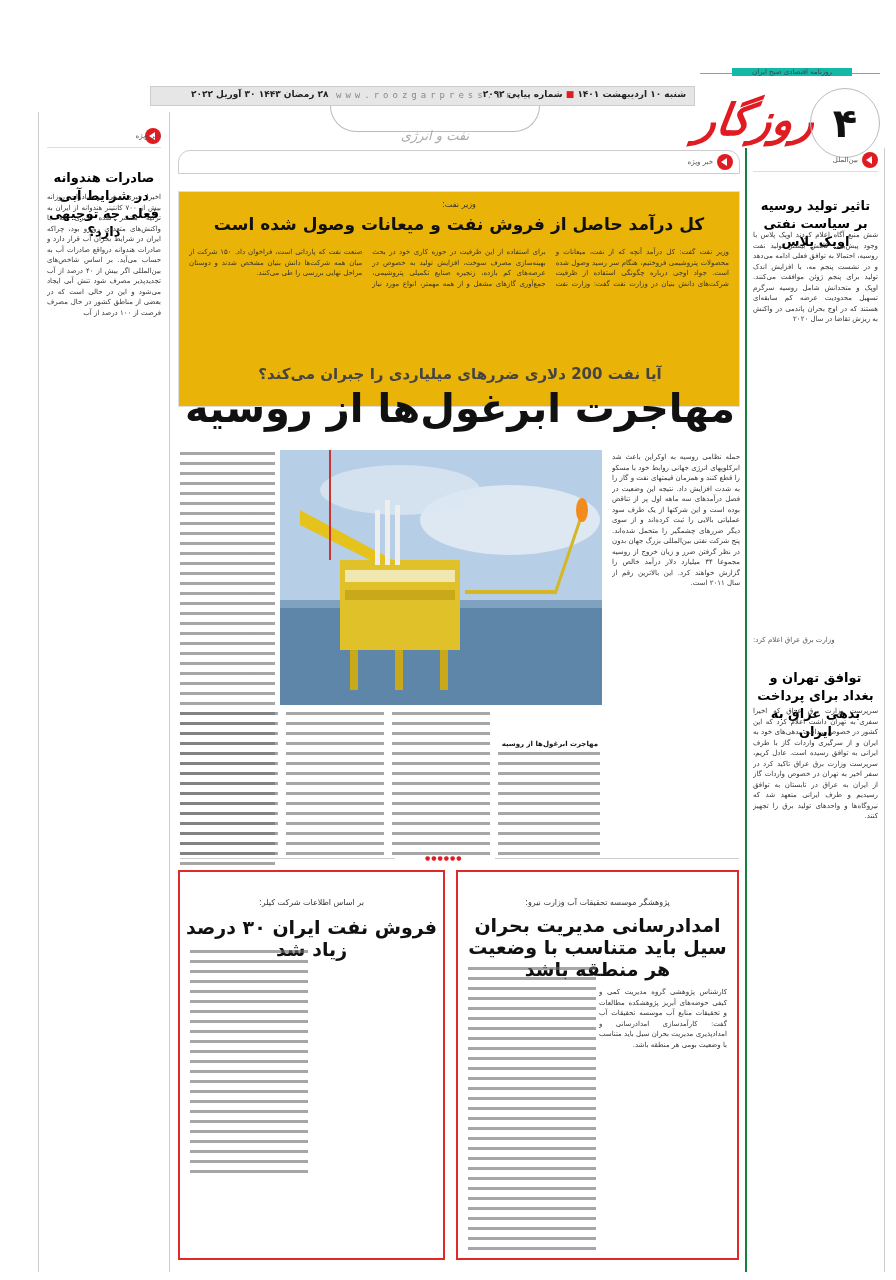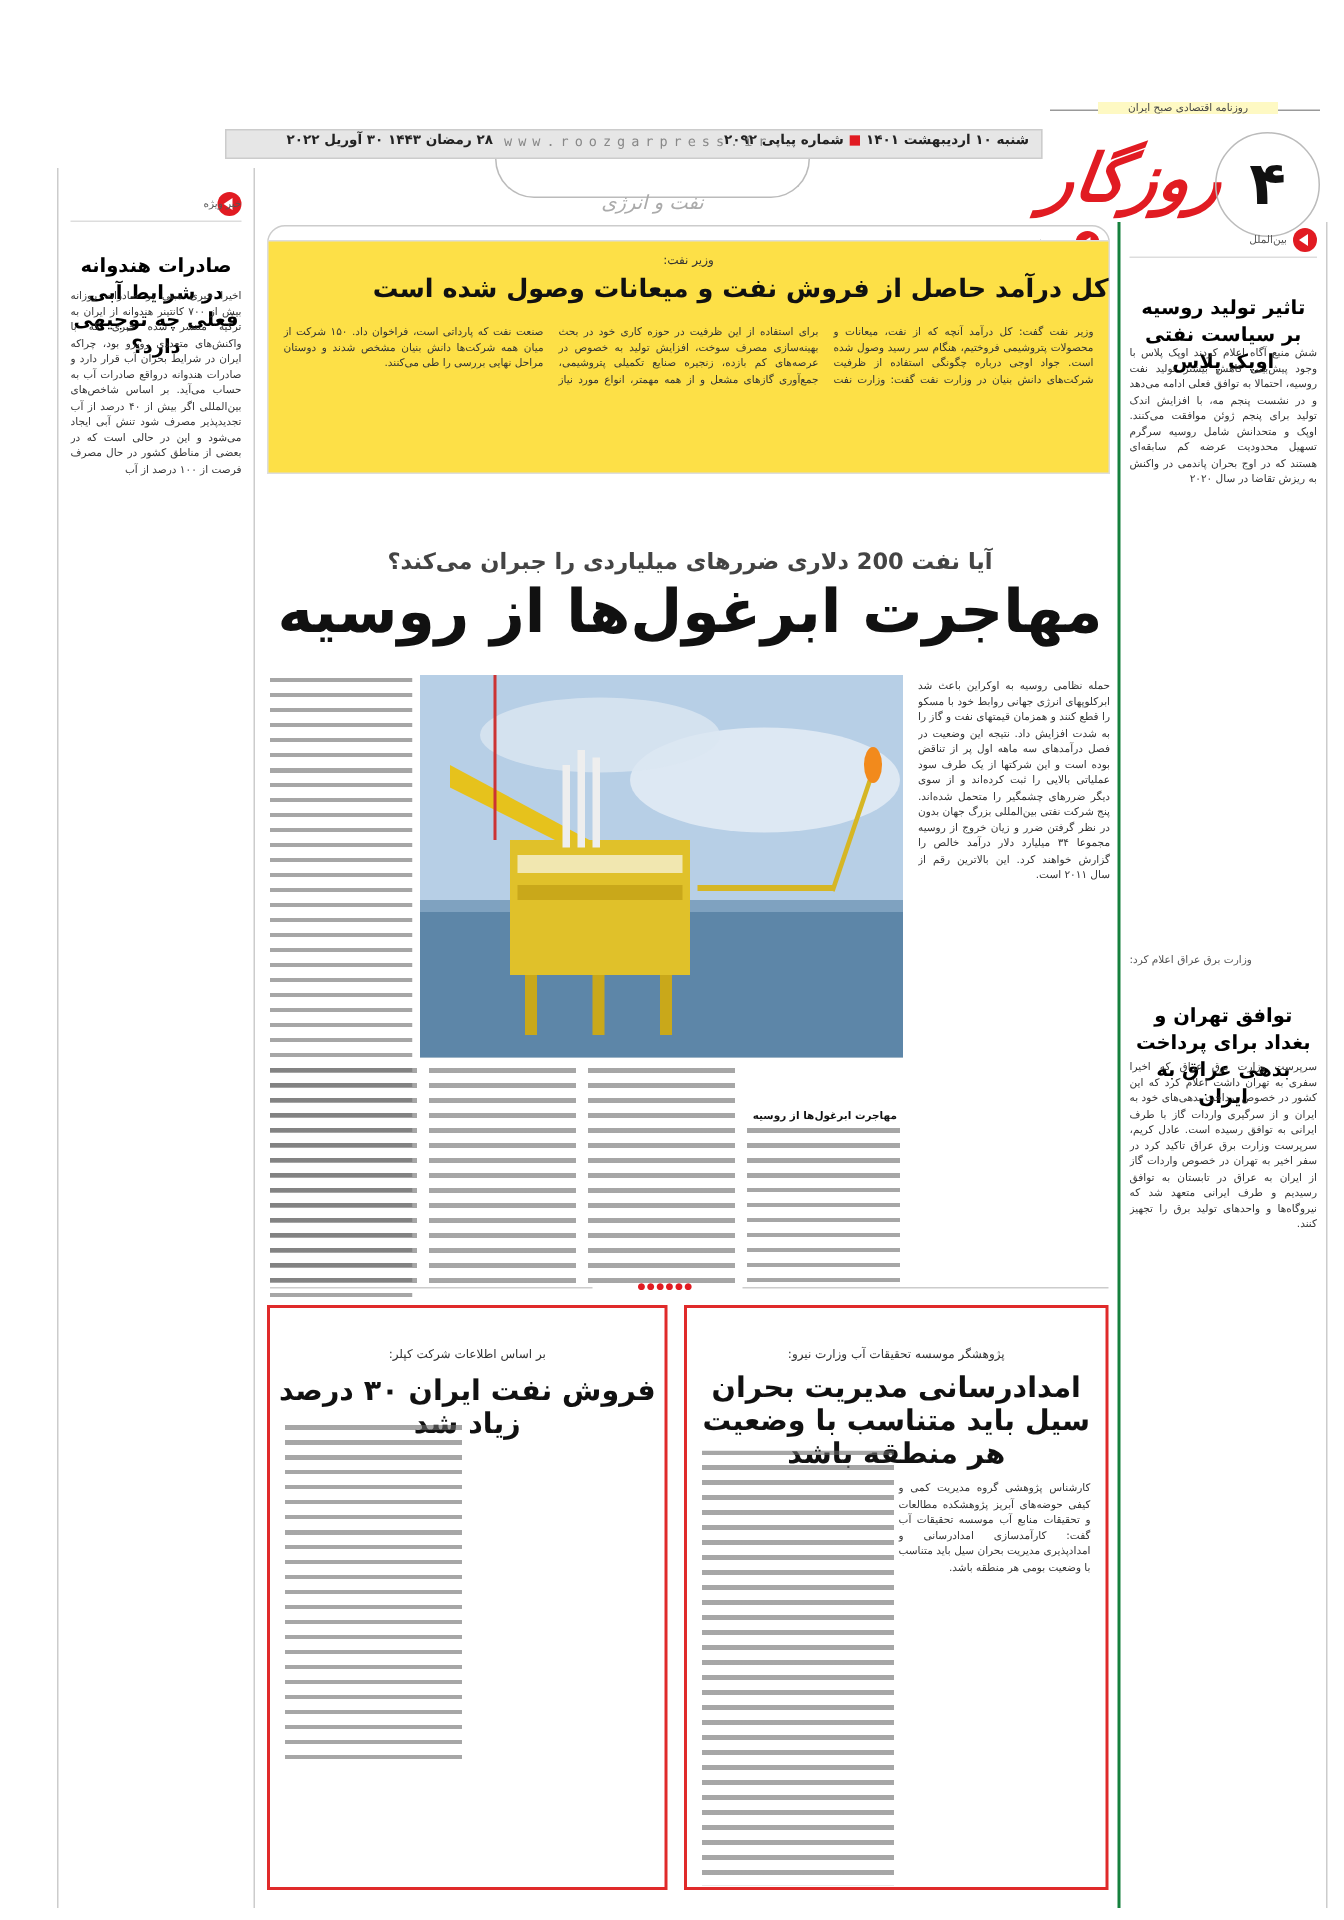--- a/index.html
+++ b/index.html
@@ -28,23 +28,23 @@
   .red-dot { width: 16px; height: 16px; border-radius: 50%; background: #e11b22; display: inline-flex; align-items: center; justify-content: center; }
   .red-dot::after { content: ""; width: 0; height: 0; border-top: 4px solid transparent; border-bottom: 4px solid transparent; border-right: 6px solid #fff; margin-right: 2px; }
   .col-title { font-weight: bold; font-size: 13px; text-align: center; line-height: 18px; color: #000000; margin-top: 21px; }
   .body-text { font-size: 7px; line-height: 10.5px; color: #333; text-align: justify; }
 
   
   .right-col { left: 745px; top: 148px; width: 140px; height: 1124px; border-left: 2px solid #15803d; border-right: 1px solid #ccc; }
 
   
   .kicker-bar { left: 178px; top: 150px; width: 562px; height: 24px; border: 1px solid #ccc; border-radius: 12px 12px 0 0; }
-  .grey-box { left: 178px; top: 160px; width: 562px; height: 156px; background: #fde047; border: 1px solid #ddd; }
+  .grey-box { left: 178px; top: 191px; width: 562px; height: 216px; background: #eab308; border: 1px solid #ddd; }
   .lead-kicker { left: 0; width: 100%; top: 8px; font-size: 8px; text-align: center; color: #333; }
-  .lead-title { left: 0; width: 100%; top: 22px; font-size: 17px; font-weight: bold; color: #111; }
+  .lead-title { left: 0; width: 100%; top: 22px; font-size: 17px; font-weight: bold; text-align: center; color: #111; }
 
   .sub-kicker { left: 180px; top: 365px; width: 560px; text-align: center; font-size: 15px; color: #444; font-weight: bold; }
   .main-title { left: 180px; top: 385px; width: 560px; text-align: center; font-size: 40px; font-weight: 900; color: #111; letter-spacing: -1px; }
 
   .photo { left: 280px; top: 450px; width: 322px; height: 255px; overflow: hidden; background: linear-gradient(180deg, #a9c6e3 0%, #cfdceb 40%, #e7eef4 55%, #6f95b5 58%, #4f7897 100%); }
 
   .box-red { border: 2px solid #e02a2a; }
   .box-left { left: 178px; top: 870px; width: 267px; height: 390px; }
   .box-right { left: 456px; top: 870px; width: 283px; height: 390px; }
   .box-kicker { width: 100%; text-align: center; font-size: 8px; color: #333; }
@@ -52,21 +52,21 @@
 
   .col-text { position: absolute; font-size: 6.5px; line-height: 10px; color: #444; text-align: justify; overflow: hidden; }
   .col-text::before { content: ""; display: block; height: 100%; background: repeating-linear-gradient(180deg, #6b6b6b 0px, #6b6b6b 3px, transparent 3px, transparent 10px); opacity: 0.6; }
   .divider-h { height: 1px; background: #ccc; }
   .red-dots { font-size: 6px; color: #e11b22; letter-spacing: 1px; }
 </style>
 </head>
 <body>
 
 <div class="abs tagline-line"></div>
-<div class="abs tagline" style="background:#fef9c3;">روزنامه اقتصادی صبح ایران</div>
+<div class="abs tagline" style="background:#14b8a6;">روزنامه اقتصادی صبح ایران</div>
 <div class="abs logo">روزگار</div>
 <div class="abs page-num-circle">۴</div>
 
 <div class="abs infobar">
   <div class="abs info-date-fa">
     <span>شنبه ۱۰ اردیبهشت ۱۴۰۱</span>
     <span class="info-date-red">■</span>
     <span>شماره پیاپی ۲۰۹۲</span>
   </div>
   <div class="abs info-url">www.roozgarpress.ir</div>

